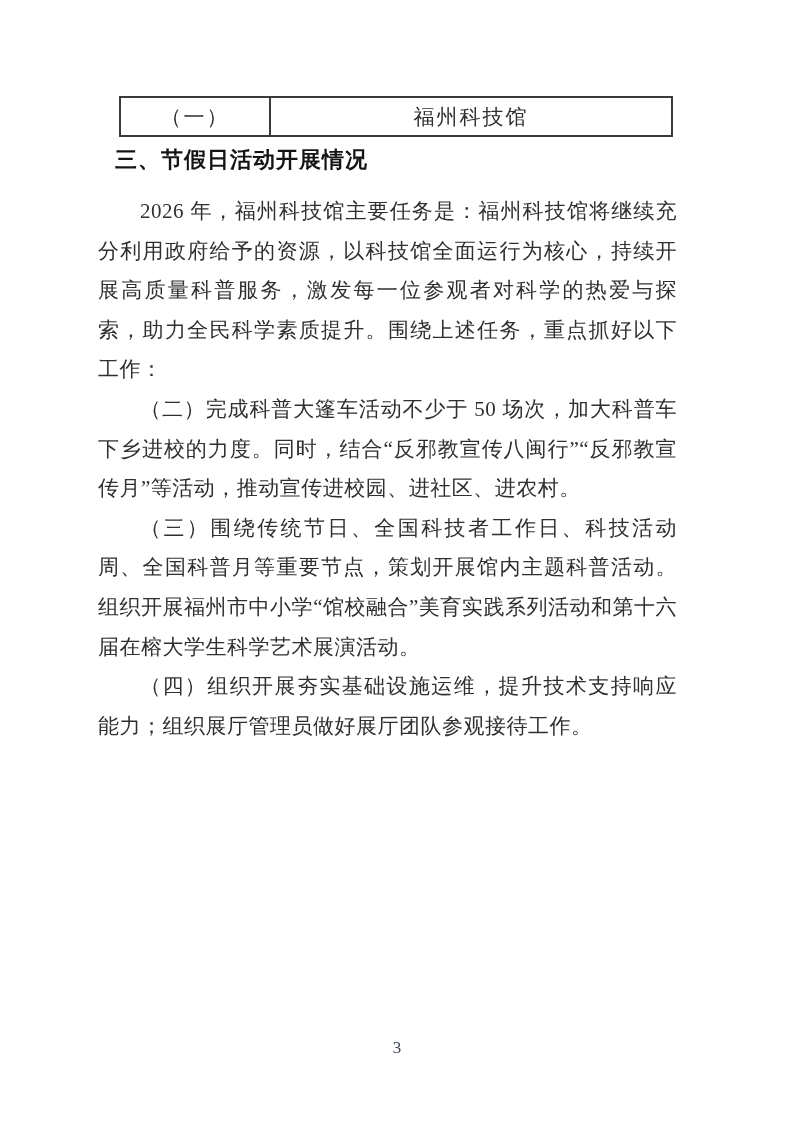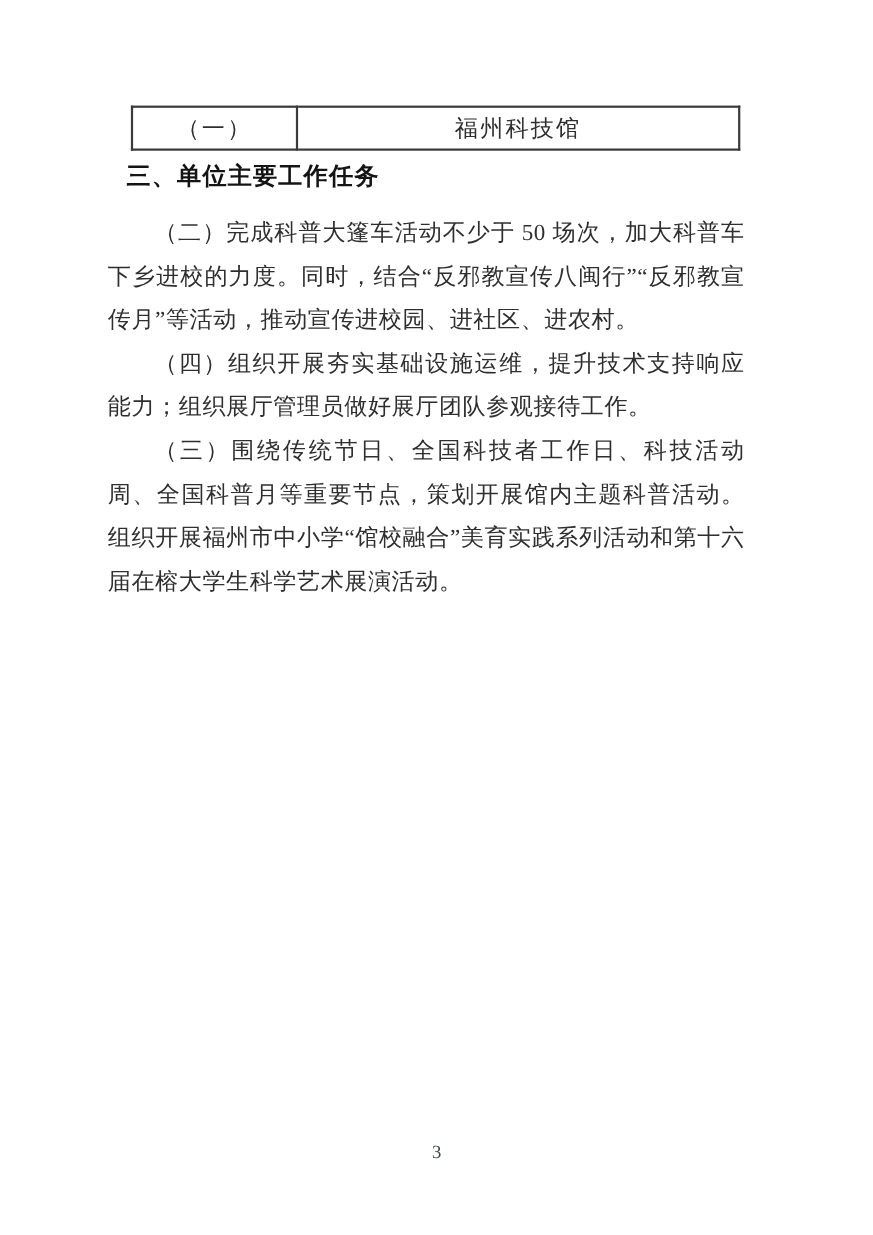--- a/index.html
+++ b/index.html
@@ -86,24 +86,25 @@
     <table class="unit-table">
       <tbody>
         <tr>
           <td class="col-index">（一）</td>
           <td class="col-name">福州科技馆</td>
         </tr>
       </tbody>
     </table>
 
 
-    <h2 class="heading">三、单位主要工作任务</h2>
+    <h2 class="heading">三、节假日活动开展情况</h2>
 
     <div class="body">
+      <p>2026 年，福州科技馆主要任务是：福州科技馆将继续充分利用政府给予的资源，以科技馆全面运行为核心，持续开展高质量科普服务，激发每一位参观者对科学的热爱与探索，助力全民科学素质提升。围绕上述任务，重点抓好以下工作：</p>
       <p>（二）完成科普大篷车活动不少于 50 场次，加大科普车下乡进校的力度。同时，结合“反邪教宣传八闽行”“反邪教宣传月”等活动，推动宣传进校园、进社区、进农村。</p>
+      <p>（三）围绕传统节日、全国科技者工作日、科技活动周、全国科普月等重要节点，策划开展馆内主题科普活动。组织开展福州市中小学“馆校融合”美育实践系列活动和第十六届在榕大学生科学艺术展演活动。</p>
       <p>（四）组织开展夯实基础设施运维，提升技术支持响应能力；组织展厅管理员做好展厅团队参观接待工作。</p>
-      <p>（三）围绕传统节日、全国科技者工作日、科技活动周、全国科普月等重要节点，策划开展馆内主题科普活动。组织开展福州市中小学“馆校融合”美育实践系列活动和第十六届在榕大学生科学艺术展演活动。</p>
     </div>
 
   </div>
 
   <div class="page-number">3</div>
 </div>
 
 </body></html>

